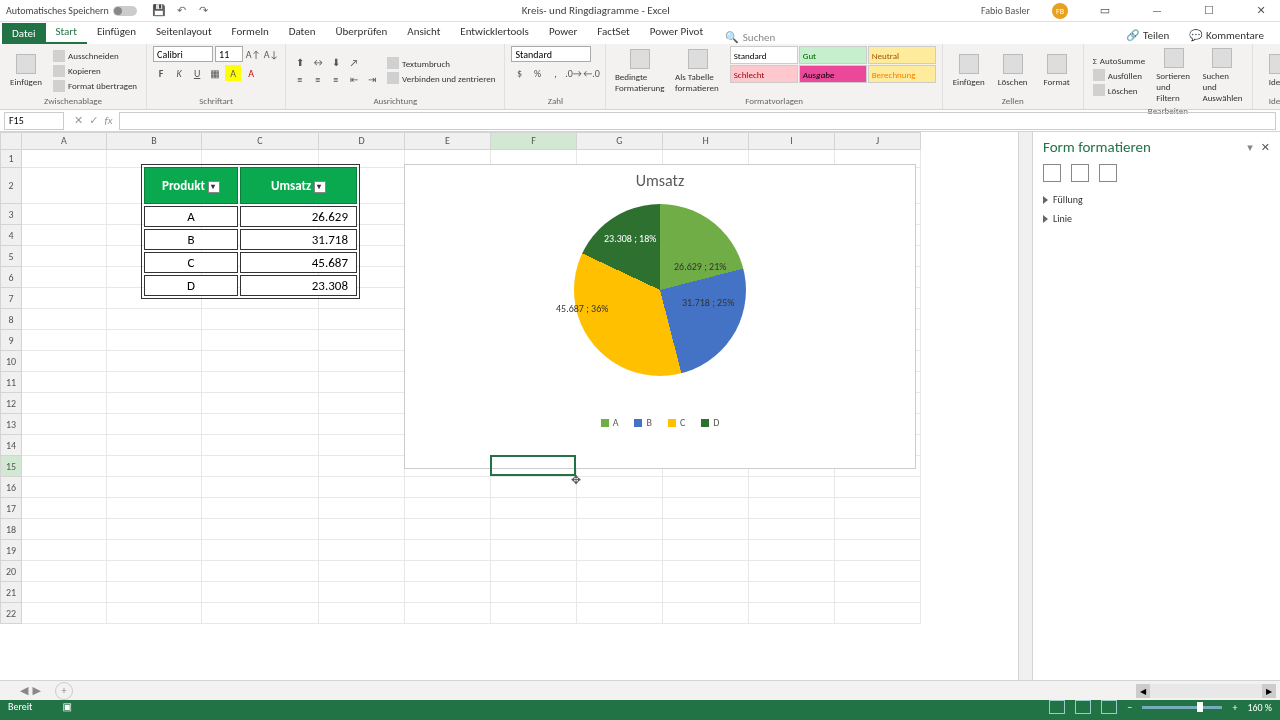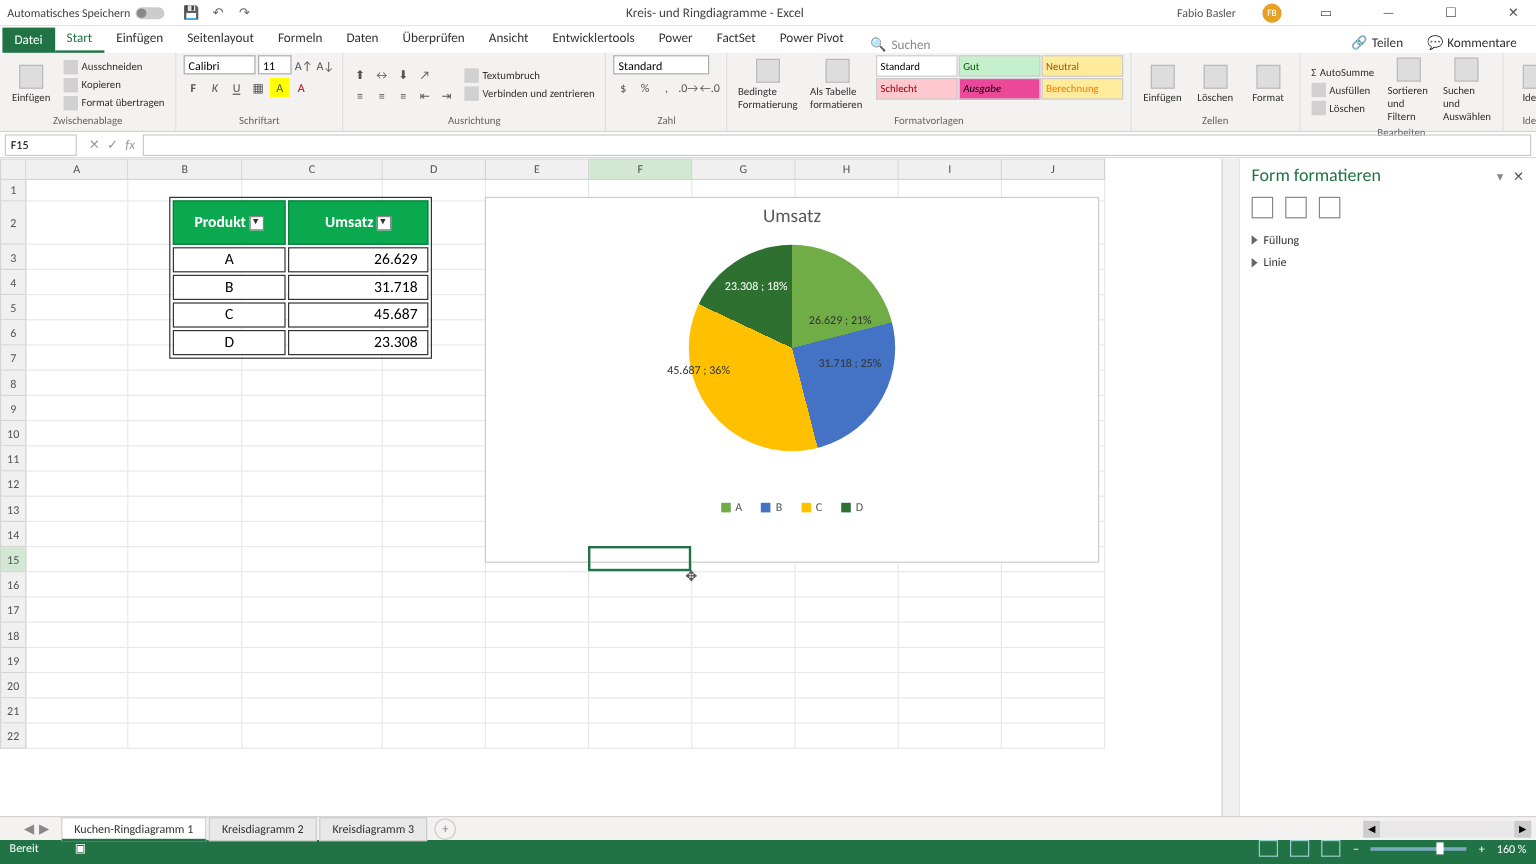--- a/index.html
+++ b/index.html
@@ -703,25 +703,20 @@
         <span>Linie</span>
       </div>
   </div>
 </div>
 
 <div class="sheet-tab-row">
   <div class="sheet-nav">
     <span>◀</span>
     <span>▶</span>
   </div>
-  <div id="sheet-tabs" style="display:flex;gap:2px">
-      <div class="sheet-tab active">Kuchen-Ringdiagramm 1</div>
-      <div class="sheet-tab">Kreisdiagramm 2</div>
-      <div class="sheet-tab">Kreisdiagramm 3</div>
-    </div>
   <div class="sheet-add">+</div>
   <div class="hscroll-area">
     <span class="hscroll-btn">◀</span>
       <div style="flex:1"></div>
       <span class="hscroll-btn">▶</span>
   </div>
 </div>
 
 <div class="status-bar">
   <span>Bereit</span>

